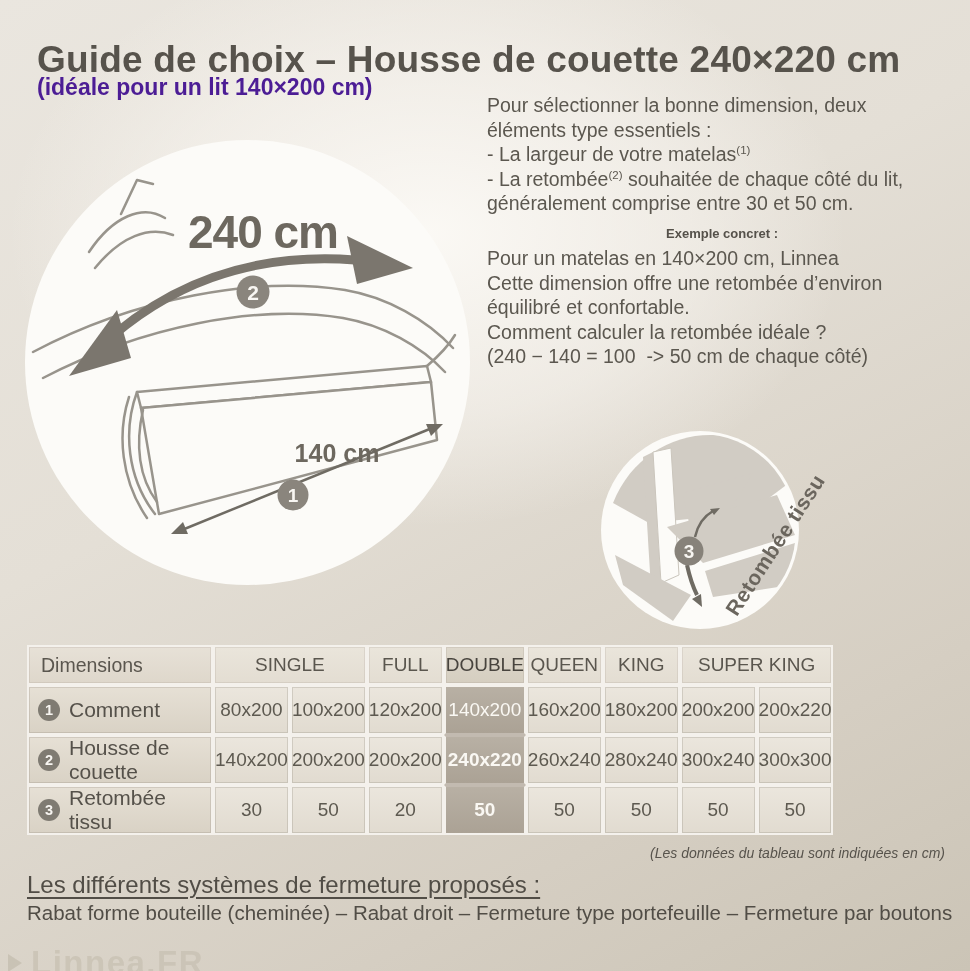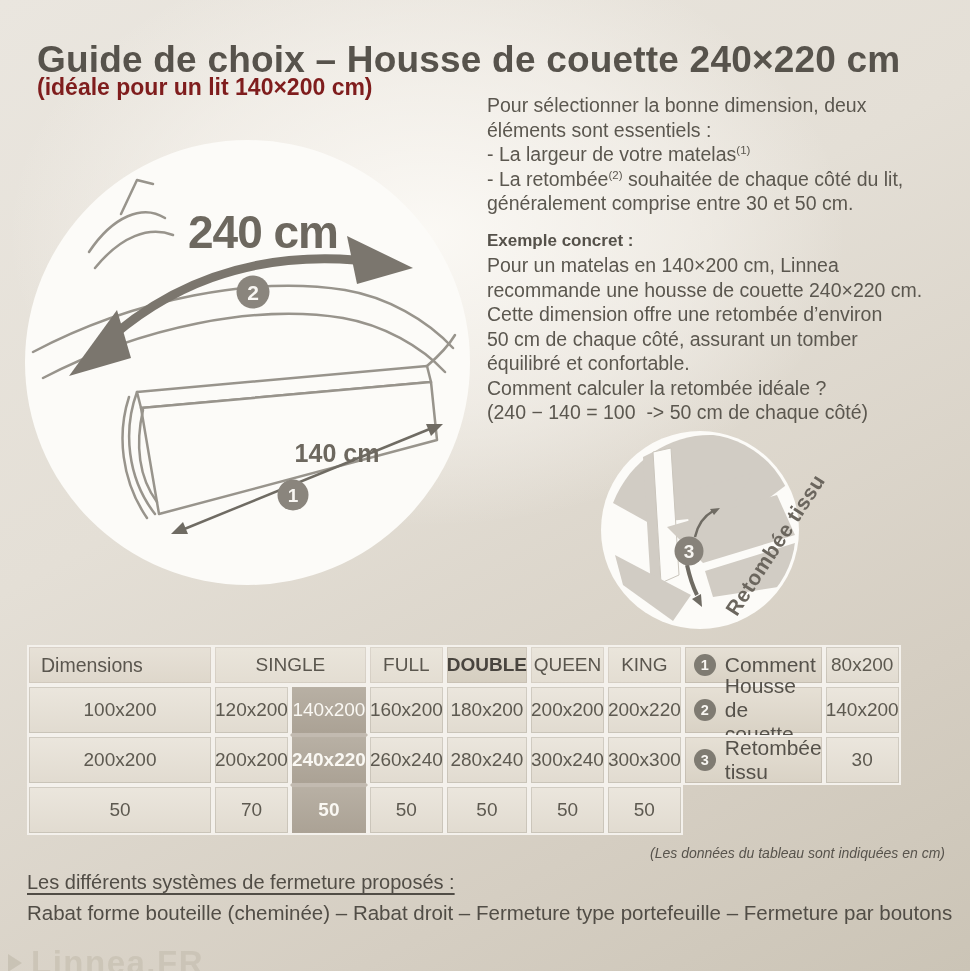--- a/index.html
+++ b/index.html
@@ -5,76 +5,74 @@
   html,body{margin:0;padding:0;}
   body{
     width:970px;height:971px;position:relative;overflow:hidden;
     font-family:"Liberation Sans",sans-serif;
     background:
       radial-gradient(60% 42% at 44% 24%, rgba(252,250,246,0.95) 0%, rgba(248,245,240,0.55) 45%, rgba(248,245,240,0) 72%),
       linear-gradient(152deg,#eae6df 0%,#e4dfd6 40%,#d5cec2 78%,#cbc4b6 100%);
   }
   .abs{position:absolute;}
   .title{left:37px;top:14px;font-size:37px;font-weight:700;color:#57534c;letter-spacing:.2px;white-space:nowrap;}
-  .subtitle{left:37px;top:55px;font-size:23px;font-weight:700;color:#7f1d1d;white-space:nowrap;}
+  .subtitle{left:37px;top:55px;font-size:23px;font-weight:700;color:#4c1d95;white-space:nowrap;}
   .rightcol{left:487px;top:93px;width:470px;}
   .line{font-size:19.5px;line-height:24.5px;color:#5b574f;white-space:pre;}
   .line sup{font-size:11.5px;line-height:0;}
-  .ex-head{margin-top:13px;font-weight:700;font-size:17px;line-height:24.5px;color:#55514a;}
+  .ex-head{margin-top:6px;font-weight:700;font-size:13px;line-height:24.5px;color:#55514a;text-align:center;}
   svg text{font-family:"Liberation Sans",sans-serif;}
   
   .drop-label-wrap{left:741px;top:596px;width:0;height:0;}
   .drop-label-wrap span{display:inline-block;transform:rotate(-57deg);transform-origin:0 100%;
     font-size:21px;font-weight:700;color:#6b665e;white-space:nowrap;letter-spacing:.5px;line-height:24px;}
   
   #size-table{left:27px;top:645px;width:753px;display:grid;
     grid-template-columns:186px repeat(8,1fr);grid-template-rows:40px 50px 50px 50px;}
   .c{border:2px solid #f4f1ec;box-sizing:border-box;display:flex;align-items:center;justify-content:center;
      font-size:19px;color:#5d5950;}
   .h{background:linear-gradient(180deg,#eae5db,#e3ddd2);font-size:19px;color:#5a564e;
      box-shadow:inset 0 0 0 1px rgba(120,112,100,0.13);}
   .labh{background:linear-gradient(180deg,#e7e1d7,#ded7cb);justify-content:flex-start;padding-left:12px;font-size:19.5px;}
-  .hd{background:linear-gradient(180deg,#ded8cc,#d5cec0);font-weight:700;color:#48443e;}
+  .hd{background:linear-gradient(180deg,#ded8cc,#d5cec0);font-weight:400;color:#48443e;}
   .v{background:linear-gradient(180deg,#ebe6dd,#e1dbd0);box-shadow:inset 0 0 0 1px rgba(120,112,100,0.22);}
   .lab{background:linear-gradient(180deg,#e6e0d5,#d9d2c5);justify-content:flex-start;padding-left:9px;gap:9px;
      font-size:21px;color:#55514a;box-shadow:inset 0 0 0 1px rgba(120,112,100,0.2);}
   .badge{width:22px;height:22px;border-radius:50%;background:#7f7b72;color:#f7f5f1;font-size:14.5px;font-weight:700;
      display:flex;align-items:center;justify-content:center;flex:0 0 22px;}
   .hl{background:linear-gradient(180deg,#b8b0a4,#aba295);color:#faf8f3;box-shadow:none;}
   .bold{font-weight:700;}
   .hl-r0{border-bottom-color:#c2bab0;}
   .hl-r1{border-top-color:#c2bab0;border-bottom-color:#c2bab0;}
   .hl-r2{border-top-color:#c2bab0;}
   .note{left:487px;top:845px;width:458px;text-align:right;font-style:italic;font-size:14px;color:#57534c;}
-  .closures-heading{left:27px;top:871px;font-size:20px;color:#514d46;text-decoration:underline;text-underline-offset:4px;white-space:nowrap;}
+  .closures-heading{left:27px;top:871px;font-size:24px;color:#514d46;text-decoration:underline;text-underline-offset:4px;white-space:nowrap;}
   .closures-text{left:27px;top:901px;font-size:20.5px;color:#514d46;white-space:nowrap;}
   .watermark{left:8px;top:944px;display:flex;align-items:center;gap:9px;opacity:.8;}
   .watermark .wm-text{font-size:33px;font-weight:700;color:#c9c2b4;letter-spacing:1.5px;}
   .wm-tri{width:0;height:0;border-left:14px solid #c6bfb1;border-top:9px solid transparent;border-bottom:9px solid transparent;}
 </style>
 </head>
 <body>
 
 <h1 class="abs title">Guide de choix – Housse de couette 240×220 cm</h1>
 <h2 class="abs subtitle">(idéale pour un lit 140×200 cm)</h2>
 
 <div class="abs rightcol">
   <div>
       <div class="line">Pour sélectionner la bonne dimension, deux</div>
-      <div class="line">éléments sont essentiels :</div>
+      <div class="line">éléments type essentiels :</div>
       <div class="line">- La largeur de votre matelas<sup>(1)</sup></div>
       <div class="line">- La retombée<sup>(2)</sup> souhaitée de chaque côté du lit,</div>
       <div class="line">généralement comprise entre 30 et 50 cm.</div>
     </div>
   <div class="ex-head">Exemple concret :</div>
   <div>
       <div class="line">Pour un matelas en 140×200 cm, Linnea</div>
-      <div class="line">recommande une housse de couette 240×220 cm.</div>
       <div class="line">Cette dimension offre une retombée d’environ</div>
-      <div class="line">50 cm de chaque côté, assurant un tomber</div>
       <div class="line">équilibré et confortable.</div>
       <div class="line">Comment calculer la retombée idéale ?</div>
       <div class="line">(240 − 140 = 100  -&gt; 50 cm de chaque côté)</div>
     </div>
 </div>
 
 <svg class="abs" style="left:25px;top:140px;" width="445" height="445" viewBox="0 0 445 445">
   <circle cx="222.5" cy="222.5" r="222.5" fill="#fcfbf8"></circle>
   <g fill="none" stroke="#98948c" stroke-width="2.5" stroke-linecap="round" stroke-linejoin="round">
     <path d="M 96,74 L 112,40 L 128,44"></path>
@@ -145,20 +143,21 @@
   <span>Retombée tissu</span>
 </div>
 
 <div class="abs" id="size-table">
     <div class="c h labh">Dimensions</div>
     <div class="c h" style="grid-column: span 2;">SINGLE</div>
     <div class="c h">FULL</div>
     <div class="c h hd">DOUBLE</div>
     <div class="c h">QUEEN</div>
     <div class="c h">KING</div>
+    <div class="c h" style="grid-column: span 2;">SUPER KING</div>
     <div class="c lab">
       <span class="badge">1</span>
       <span>Comment</span>
     </div>
     <div class="c v">80x200</div>
     <div class="c v">100x200</div>
     <div class="c v">120x200</div>
     <div class="c v hl hl-r0">140x200</div>
     <div class="c v">160x200</div>
     <div class="c v">180x200</div>
@@ -175,21 +174,21 @@
     <div class="c v">260x240</div>
     <div class="c v">280x240</div>
     <div class="c v">300x240</div>
     <div class="c v">300x300</div>
     <div class="c lab">
       <span class="badge">3</span>
       <span>Retombée tissu</span>
     </div>
     <div class="c v">30</div>
     <div class="c v">50</div>
-    <div class="c v">70</div>
+    <div class="c v">20</div>
     <div class="c v hl hl-r2 bold">50</div>
     <div class="c v">50</div>
     <div class="c v">50</div>
     <div class="c v">50</div>
     <div class="c v">50</div>
   </div>
 
 <div class="abs note">(Les données du tableau sont indiquées en cm)</div>
 <div class="abs closures-heading">Les différents systèmes de fermeture proposés :</div>
 <div class="abs closures-text">Rabat forme bouteille (cheminée) – Rabat droit – Fermeture type portefeuille – Fermeture par boutons</div>

